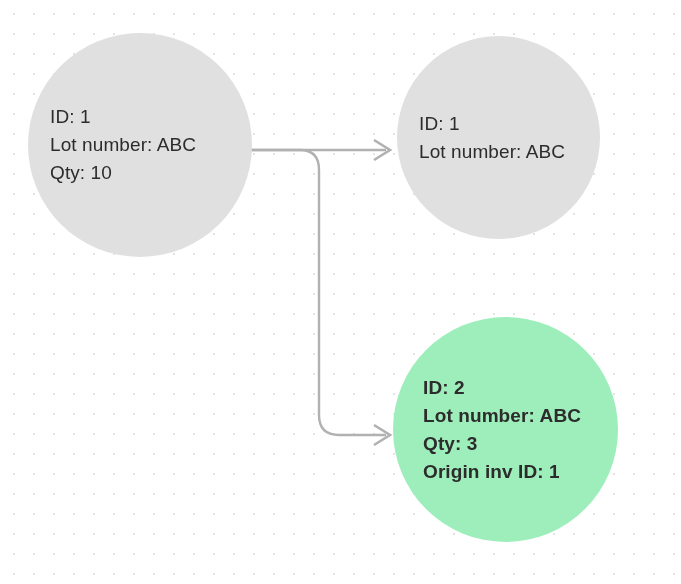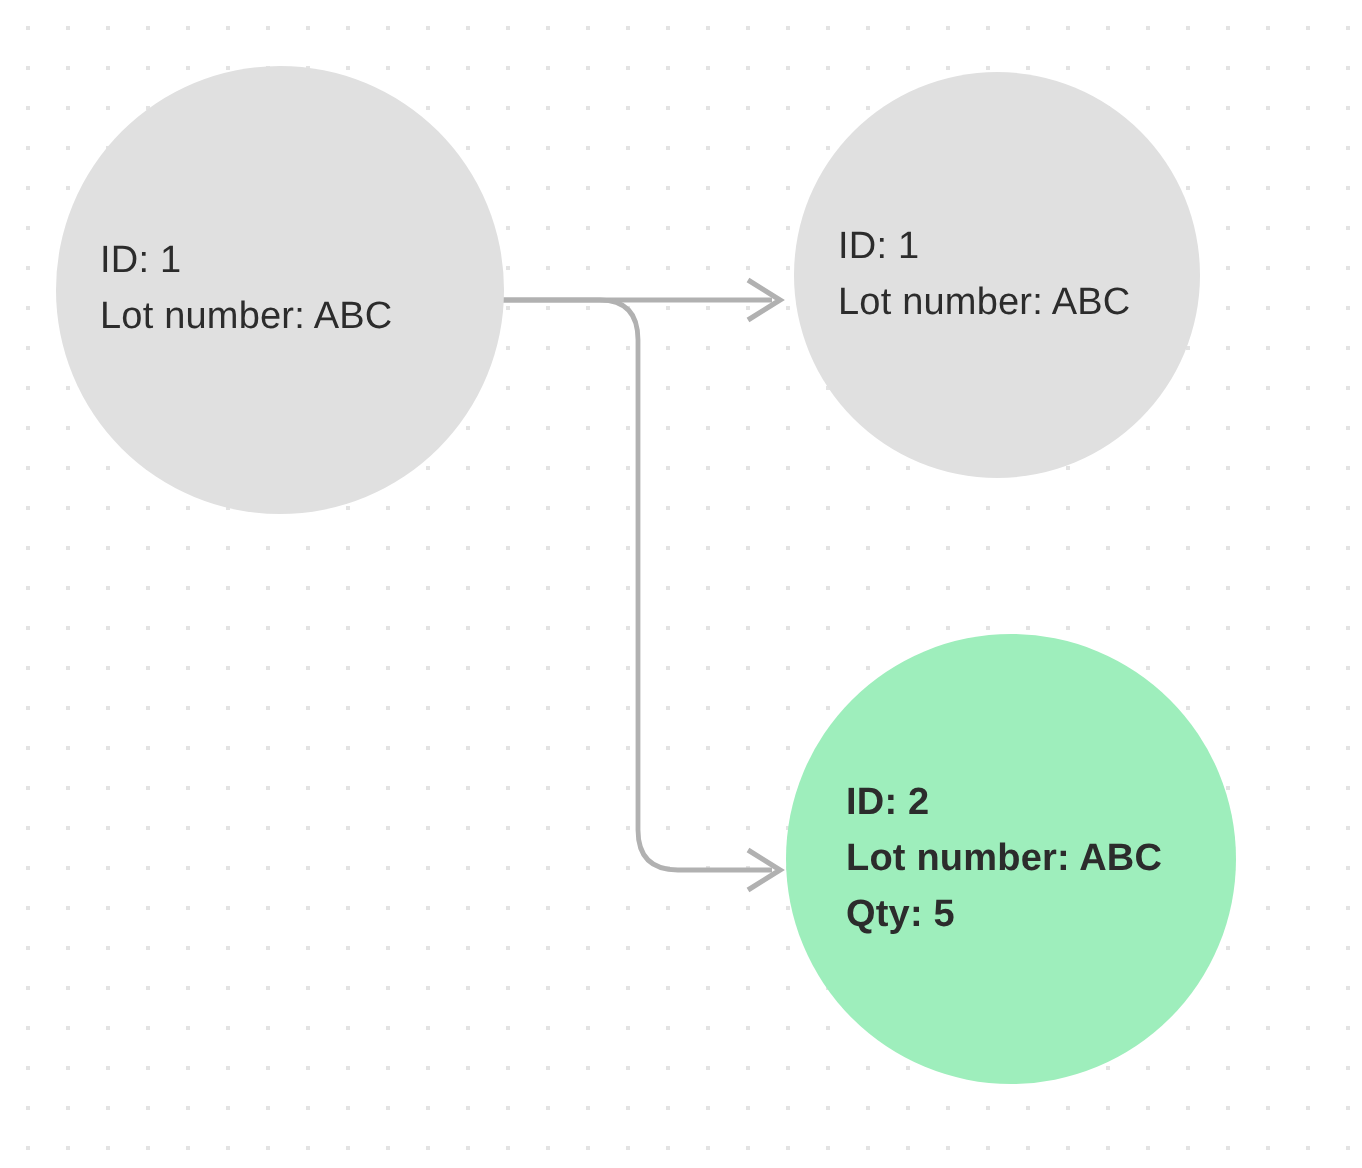--- a/index.html
+++ b/index.html
@@ -92,31 +92,33 @@
     <g>
       <path d="M 250 150 L 300 150 Q 319 150 319 170 L 319 415 Q 319 435 339 435 L 386 435" fill="none" stroke="#b1b1b1" stroke-width="2.4" stroke-linecap="butt"></path>
       <path d="M 374 425 L 390 435 L 374 445" fill="none" stroke="#b1b1b1" stroke-width="2.6" stroke-linecap="butt" stroke-linejoin="miter"></path>
     </g>
   </svg>
 
   <div class="node" id="node-1">
     <div class="node-text">
       <div class="node-line">ID: 1</div>
       <div class="node-line">Lot number: ABC</div>
+      <div class="node-line">Qty: 10</div>
     </div>
   </div>
 
   <div class="node" id="node-2">
     <div class="node-text">
       <div class="node-line">ID: 1</div>
       <div class="node-line">Lot number: ABC</div>
     </div>
   </div>
 
   <div class="node" id="node-3">
     <div class="node-text">
       <div class="node-line">ID: 2</div>
       <div class="node-line">Lot number: ABC</div>
-      <div class="node-line">Qty: 5</div>
+      <div class="node-line">Qty: 3</div>
+      <div class="node-line">Origin inv ID: 1</div>
     </div>
   </div>
 
 </div>
 
 </body></html>

